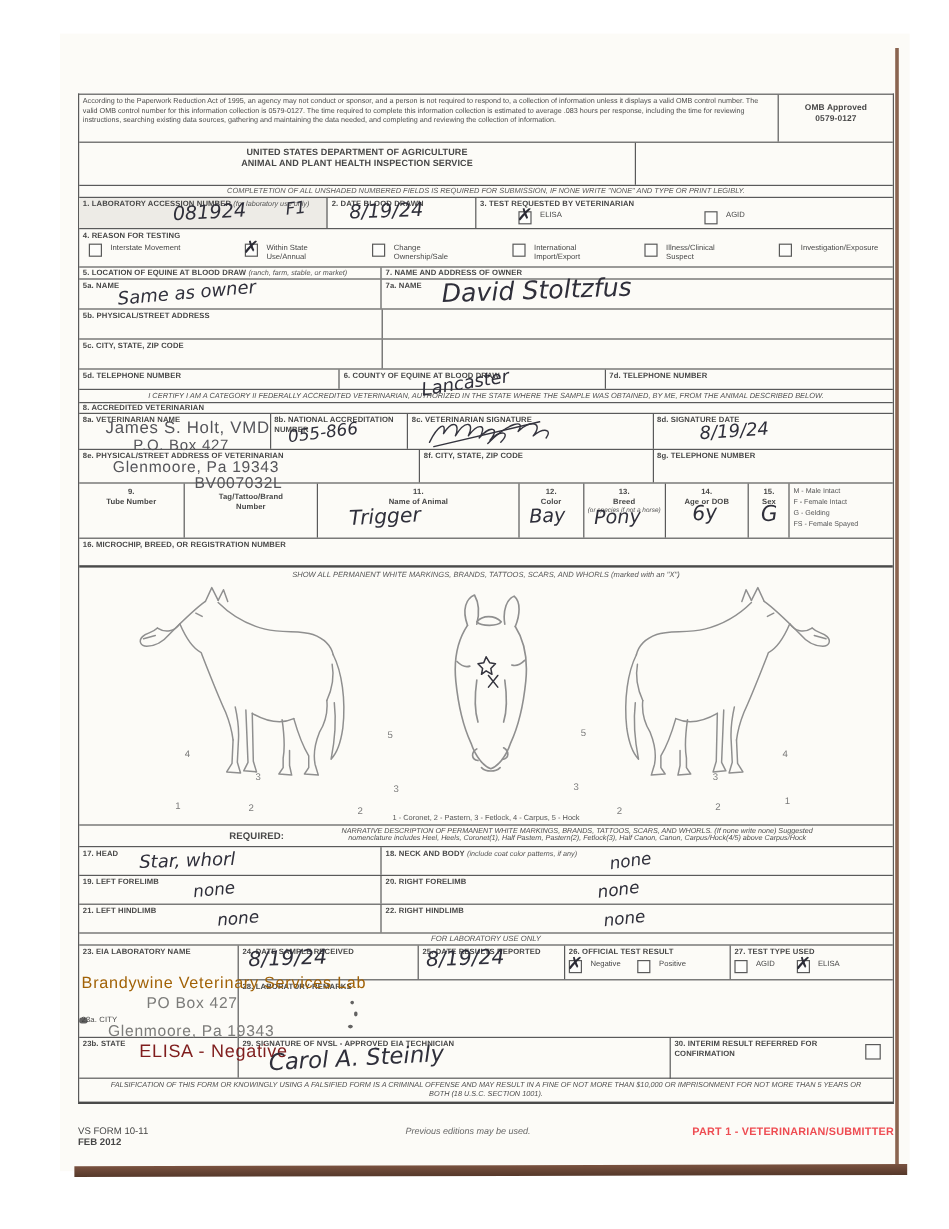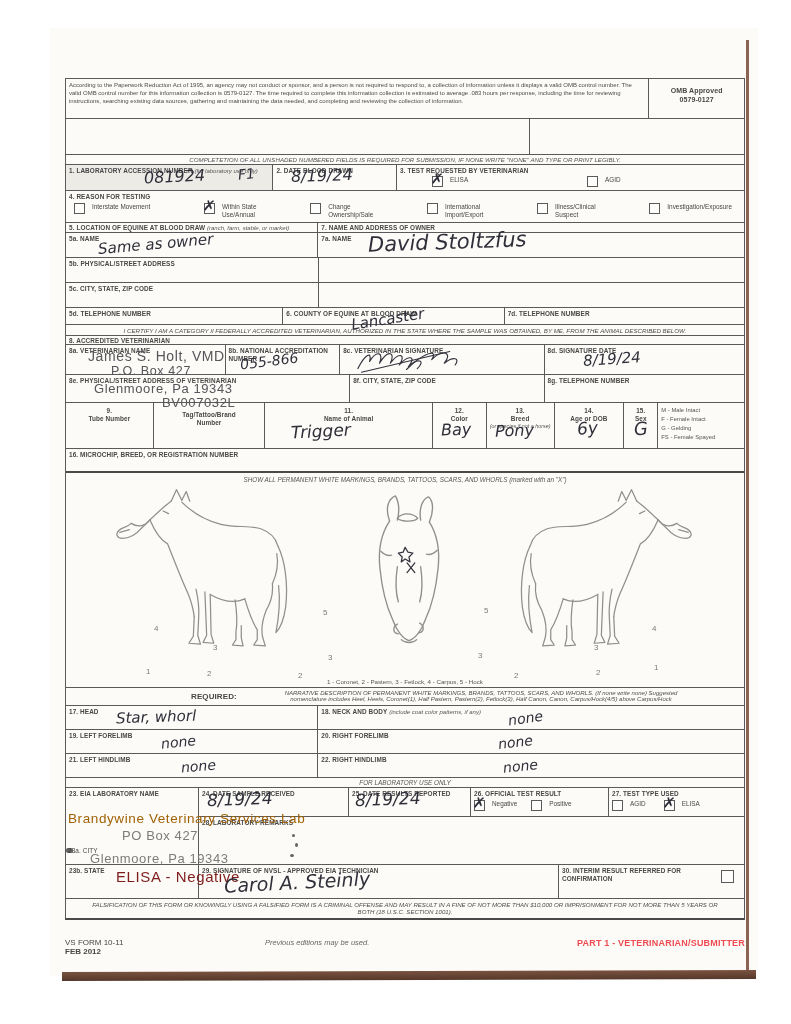--- a/index.html
+++ b/index.html
@@ -44,20 +44,22 @@
       <div style="font-size:6px;color:#4c4c4c;line-height:1.35">According to the Paperwork Reduction Act of 1995, an agency may not conduct or sponsor, and a person is not required to respond to, a collection of information unless it displays a valid OMB control number. The valid OMB control number for this information collection is 0579-0127. The time required to complete this information collection is estimated to average .083 hours per response, including the time for reviewing instructions, searching existing data sources, gathering and maintaining the data needed, and completing and reviewing the collection of information.</div>
     </div>
     <div class="c last ctr" style="width:95px;padding-top:8px">
       <div class="lb" style="font-size:7px">OMB Approved</div>
       <div class="lb" style="font-size:7px">0579-0127</div>
     </div>
   </div>
 
   <div class="r" style="height:36px">
     <div class="c ctr" style="width:464px;padding-top:3px">
+      <div class="lb" style="font-size:7.5px">UNITED STATES DEPARTMENT OF AGRICULTURE</div>
+      <div class="lb" style="font-size:7.5px">ANIMAL AND PLANT HEALTH INSPECTION SERVICE</div>
     </div>
   </div>
 
   <div class="r ctr" style="height:10px;display:block">
     <div class="it" style="font-size:6.2px;color:#555;padding-top:1px">COMPLETETION OF ALL UNSHADED NUMBERED FIELDS IS REQUIRED FOR SUBMISSION, IF NONE WRITE "NONE" AND TYPE OR PRINT LEGIBLY.</div>
   </div>
 
   <div class="r" style="height:26px">
     <div class="c shade" style="width:208px">
       <span class="lb">1. LABORATORY ACCESSION NUMBER</span>
@@ -444,15 +446,15 @@
   <div class="r ctr" style="height:19px;display:block;border-bottom:none">
     <div class="it" style="font-size:6.1px;color:#4e4e4e;padding:2px 18px 0">FALSIFICATION OF THIS FORM OR KNOWINGLY USING A FALSIFIED FORM IS A CRIMINAL OFFENSE AND MAY RESULT IN A FINE OF NOT MORE THAN $10,000 OR IMPRISONMENT FOR NOT MORE THAN 5 YEARS OR BOTH (18 U.S.C. SECTION 1001).</div>
   </div>
 </div>
 
 <div class="footer">
   <div style="width:200px">
     <div style="font-size:8px;font-weight:normal;color:#474747">VS FORM 10-11</div>
     <div style="font-size:8px;font-weight:bold;color:#474747">FEB 2012</div>
   </div>
-  <div style="flex:1;text-align:left;font-size:7.5px;color:#666;font-style:italic">Previous editions may be used.</div>
+  <div style="flex:1;text-align:center;font-size:7.5px;color:#666;font-style:italic">Previous editions may be used.</div>
   <div style="width:230px;text-align:right;font-size:9px;font-weight:bold;color:#ee4c52;letter-spacing:.2px">PART 1 - VETERINARIAN/SUBMITTER</div>
 </div>
 
 </body></html>

